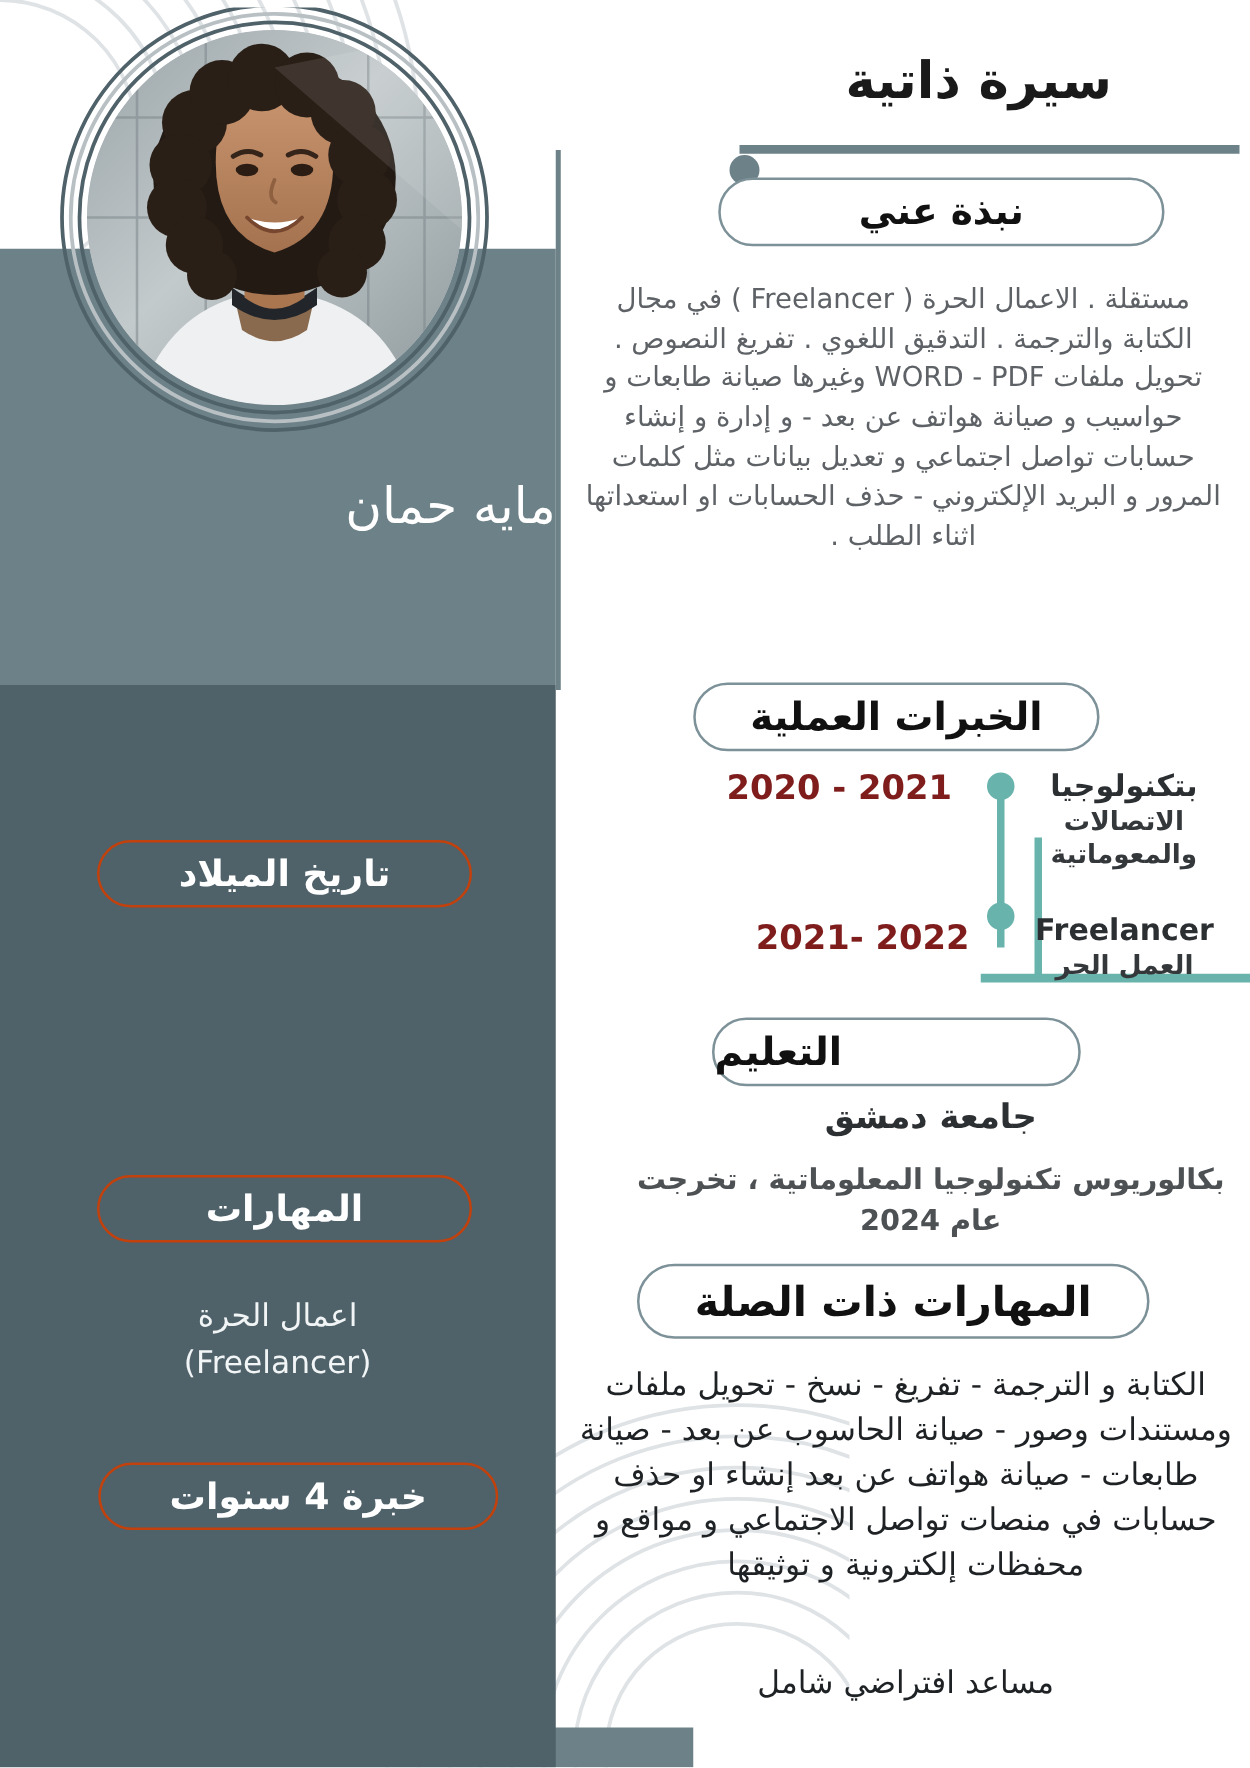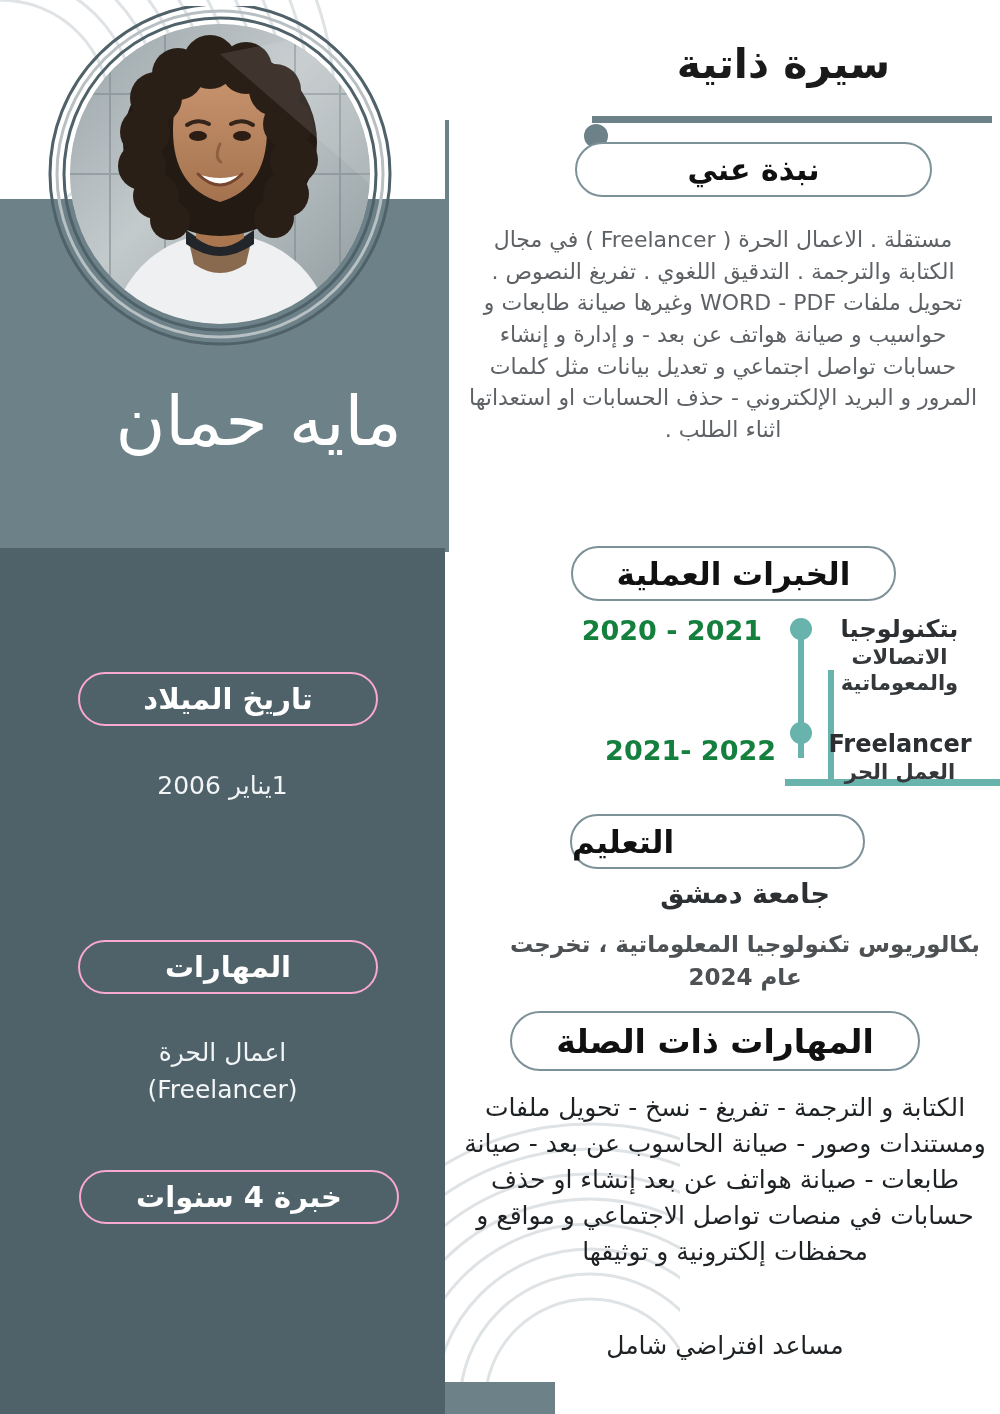--- a/index.html
+++ b/index.html
@@ -58,33 +58,31 @@
   .photo{
     position:absolute;left:0;top:0;
     width:300px;height:300px;border-radius:50%;
     overflow:hidden;
     background:#b9bfc2;
   }
   .photo svg{display:block;}
 
   .person-name{
     position:absolute;left:0;top:382px;width:445px;
-    text-align:center;
     color:#ffffff;
-    font-size:68px;
+    font-size:40px;
     font-weight:400;
     letter-spacing:1px;
-    padding-left:36px;
   }
 
   
   .sb-pill{
     position:absolute;
     left:78px;width:300px;height:54px;
-    border:2px solid #f9a8d4;
+    border:2px solid #c2410c;
     border-radius:30px;
     color:#ffffff;
     font-size:29px;
     font-weight:700;
     display:flex;align-items:center;justify-content:center;
     box-sizing:border-box;
   }
   .sb-pill.wide{left:79px;width:320px;}
   .sb-text{
     position:absolute;left:0;width:445px;
@@ -124,21 +122,21 @@
     position:absolute;
     color:#5e6266;
     text-align:center;
     line-height:1.44;
   }
 
   
   .tl-line{position:absolute;background:#68b3ac;}
   .tl-dot{position:absolute;width:22px;height:22px;border-radius:50%;background:#68b3ac;}
   .tl-year{
-    position:absolute;color:#15803d;font-size:27px;font-weight:700;
+    position:absolute;color:#7f1d1d;font-size:27px;font-weight:700;
     direction:ltr;
   }
   .tl-role{position:absolute;text-align:center;color:#2c2f32;}
   .tl-role .r1{font-size:24px;font-weight:700;line-height:1.2;}
   .tl-role .r2{font-size:21px;font-weight:700;line-height:1.25;color:#34383b;}
 </style>
 </head>
 <body>
 
 <div class="page">
@@ -261,21 +259,20 @@
           </g>
         </svg>
       </div>
     </div>
 
     <div class="person-name">مايه حمان</div>
 
     <div class="sb-pill" style="top:672px;">
       <span>تاريخ الميلاد</span>
     </div>
-    <div class="sb-text" style="top:768px;">1يناير 2006</div>
 
     <div class="sb-pill" style="top:940px;">
       <span>المهارات</span>
     </div>
     <div class="sb-text" style="top:1035px;">اعمال الحرة</div>
     <div class="sb-text" style="top:1072px;direction:ltr;">(Freelancer)</div>
 
     <div class="sb-pill wide" style="top:1170px;">
       <span>خبرة 4 سنوات</span>
     </div>
@@ -287,21 +284,21 @@
 
     <div class="doc-title">سيرة ذاتية</div>
     <div class="title-rule"></div>
     <div class="title-dot"></div>
 
     <div class="pill" style="top:142px;right:68px;width:357px;height:55px;font-size:30px;text-align:right;">
       <span>نبذة عني</span>
     </div>
     <div class="body-text" style="top:224px;right:22px;width:510px;font-size:22px;">مستقلة . الاعمال الحرة ( Freelancer ) في مجال الكتابة والترجمة . التدقيق اللغوي . تفريغ النصوص . تحويل ملفات  WORD - PDF وغيرها صيانة طابعات و حواسيب و صيانة هواتف  عن بعد - و إدارة و إنشاء حسابات تواصل اجتماعي و تعديل بيانات  مثل كلمات المرور و البريد الإلكتروني  - حذف الحسابات او استعداتها اثناء الطلب .</div>
 
-    <div class="pill" style="top:546px;right:104px;width:325px;height:55px;font-size:31px;">
+    <div class="pill" style="top:546px;right:120px;width:325px;height:55px;font-size:31px;">
       <span>الخبرات العملية</span>
     </div>
 
     <div class="tl-line" style="top:628px;right:196px;width:6px;height:130px;"></div>
     <div class="tl-line" style="top:670px;right:166px;width:6px;height:110px;"></div>
     <div class="tl-dot" style="top:618px;right:188px;"></div>
     <div class="tl-dot" style="top:722px;right:188px;"></div>
     <div class="tl-line" style="top:779px;right:-110px;width:325px;height:7px;"></div>
 
     <div class="tl-year" style="top:615px;right:238px;">2020 - 2021</div>

